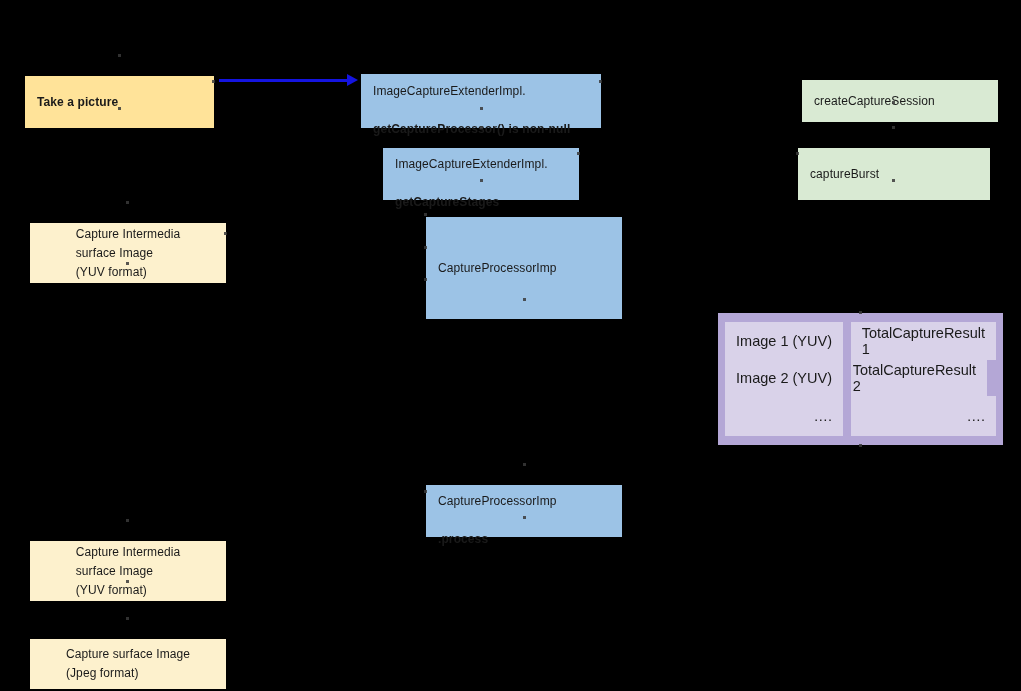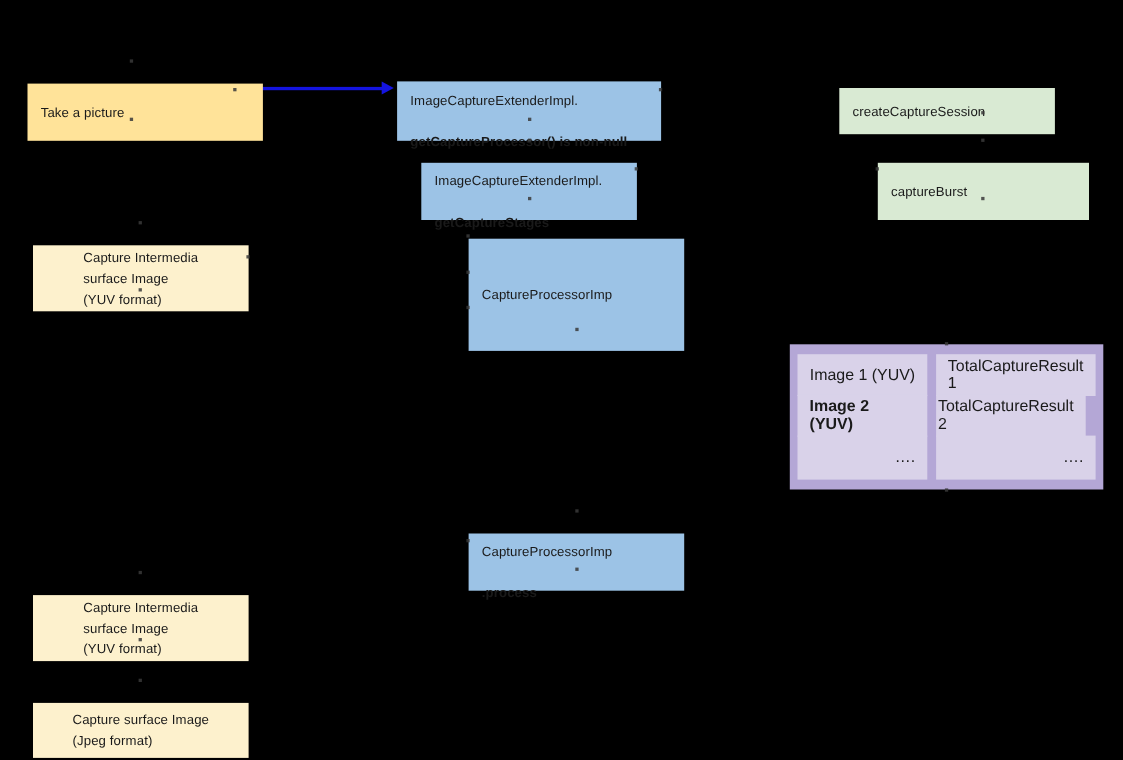--- a/index.html
+++ b/index.html
@@ -85,21 +85,21 @@
   }
 </style>
 </head>
 <body>
 
 <div id="canvas">
 
   <div class="arrow-line" style="left:219px; top:79px; width:130px;"></div>
   <div class="arrow-head" style="left:347px; top:74px;"></div>
 
-  <div class="node n-yellow-strong" style="left:25px; top:56px; width:214px; height:52px;">
+  <div class="node n-yellow-strong" style="left:25px; top:56px; width:189px; height:52px;font-weight:bold;">
     <span class="txt">Take a picture</span>
   </div>
   <div class="handle" style="left:118px; top:54px;"></div>
   <div class="handle" style="left:118px; top:107px;"></div>
   <div class="handle" style="left:212px; top:80px;"></div>
 
   <div class="node n-yellow-light" style="left:30px; top:203px; width:196px; height:60px;">
     <span class="txt">Capture Intermedia
 surface Image
 (YUV format)</span>
@@ -152,41 +152,41 @@
   <div class="node n-blue two-line" style="left:426px; top:465px; width:196px; height:52px;">
     <span>
       <span class="line1">CaptureProcessorImp</span><br>
       <span class="line2">.process</span>
     </span>
   </div>
   <div class="handle" style="left:523px; top:463px;"></div>
   <div class="handle" style="left:523px; top:516px;"></div>
   <div class="handle" style="left:424px; top:490px;"></div>
 
-  <div class="node n-green" style="left:763px; top:60px; width:196px; height:42px;">
+  <div class="node n-green" style="left:802px; top:60px; width:196px; height:42px;">
     <span class="txt">createCaptureSession</span>
   </div>
   <div class="handle" style="left:892px; top:101px;"></div>
 
   <div class="node n-green" style="left:798px; top:128px; width:192px; height:52px;">
     <span class="txt">captureBurst</span>
   </div>
   <div class="handle" style="left:892px; top:126px;"></div>
   <div class="handle" style="left:892px; top:179px;"></div>
   <div class="handle" style="left:796px; top:152px;"></div>
 
   <div class="purple-container" style="left:718px; top:313px; width:285px; height:132px;">
   </div>
   <div class="handle" style="left:859px; top:311px;"></div>
   <div class="handle" style="left:859px; top:444px;"></div>
 
   <div class="purple-cell" style="left:725px; top:322px; width:118px; height:38px;">
     <span>Image 1 (YUV)</span>
   </div>
-  <div class="purple-cell" style="left:725px; top:359px; width:118px; height:38px;font-weight:bold;">
+  <div class="purple-cell" style="left:725px; top:359px; width:118px; height:38px;">
     <span>Image 2 (YUV)</span>
   </div>
   <div class="purple-cell" style="left:725px; top:396px; width:118px; height:40px;">
     <span>….</span>
   </div>
 
   <div class="purple-cell" style="left:851px; top:322px; width:145px; height:38px;">
     <span>TotalCaptureResult 1</span>
   </div>
   <div class="purple-cell" style="left:851px; top:359px; width:136px; height:38px;">

